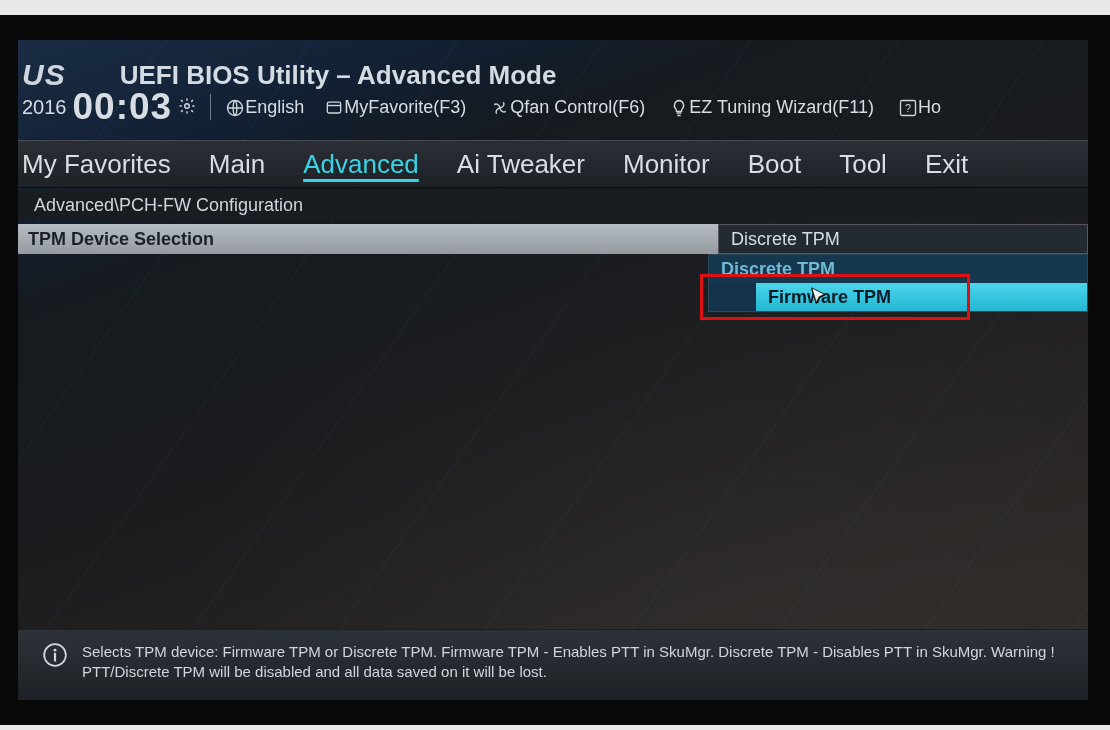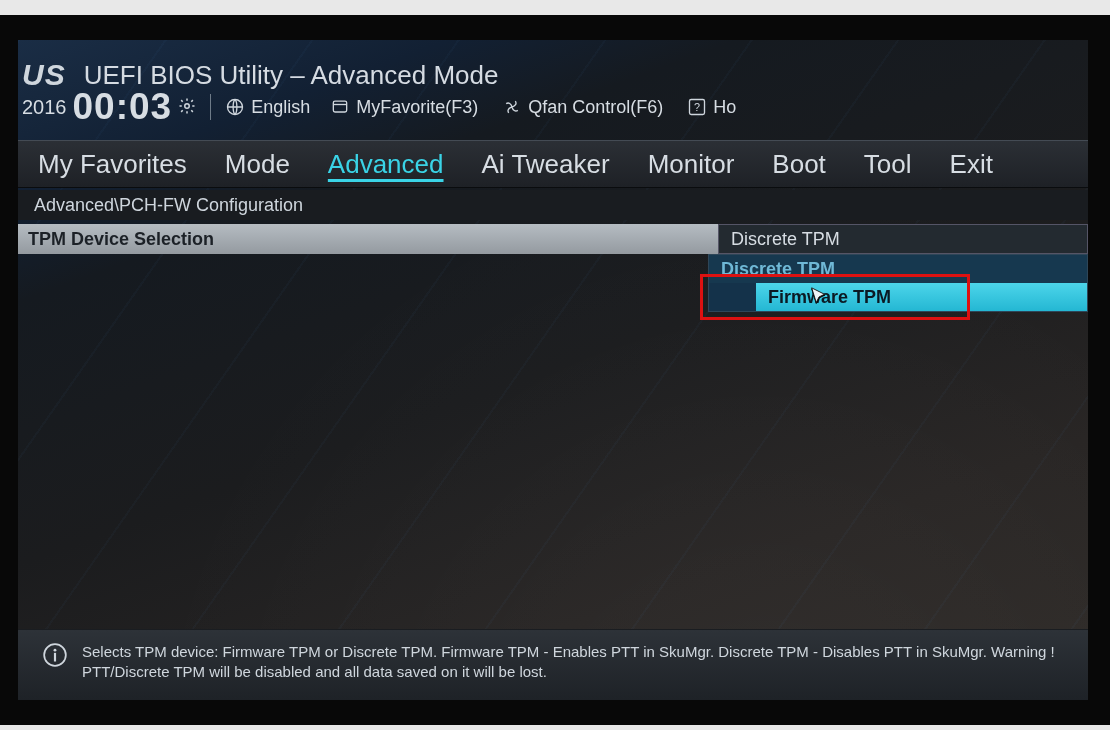--- a/index.html
+++ b/index.html
@@ -21,34 +21,34 @@
     inset:0;
     background:
       repeating-linear-gradient(125deg, rgba(90,170,255,0.03) 0 2px, transparent 2px 120px),
       radial-gradient(ellipse at 70% 110%, rgba(255,255,255,0.04), transparent 60%);
     pointer-events:none;
   }
 
   
   .titlebar { position:absolute; left:0; top:18px; display:flex; align-items:center; gap:18px; }
   .brand { font-size:30px; font-weight:700; color:#cfd6dd; font-style:italic; letter-spacing:1px; padding-left:4px; }
-  .app-title { font-size:26px; color:#d5dbe2; font-weight:400; white-space:nowrap; }
+  .app-title { font-size:26px; color:#d5dbe2; font-weight:700; white-space:nowrap;margin-left:36px; }
 
   
   .toolbar { position:absolute; left:0; top:48px; height:38px; display:flex; align-items:center; gap:6px; font-size:18px; color:#d7dde3; }
   .year { font-size:20px; color:#d7dde3; padding-left:4px; }
   .clock { font-size:37px; font-weight:700; letter-spacing:1px; }
   .gear-icon svg { width:18px; height:18px; vertical-align:top; }
   .vdiv { width:1px; height:26px; background:#6e7b88; margin:0 8px; }
-  .tool-item { display:inline-flex; align-items:flex-start; gap:6px; white-space:nowrap; cursor:pointer; }
+  .tool-item { display:inline-flex; align-items:flex-end; gap:0; white-space:nowrap; cursor:pointer; }
   .tool-item .ico { width:20px; height:20px; display:inline-flex; align-items:center; justify-content:center; }
   .tool-item .ico svg { width:20px; height:20px; stroke:#cfd6dd; fill:none; stroke-width:1.6; }
 
   
-  .tabs { position:absolute; left:0; top:100px; height:48px; width:100%; display:flex; align-items:center; gap:38px; padding-left:20px;
+  .tabs { position:absolute; left:0; top:100px; height:48px; width:100%; display:flex; align-items:center; gap:38px; padding-left:4px;
           background:linear-gradient(#2b2f35,#1e2126); border-top:1px solid #444b54; border-bottom:1px solid #0a0c0e;}
   .tab { font-size:26px; color:#d7dde3; white-space:nowrap; cursor:pointer; }
   .tab.active { color:#3ad3e6; text-decoration:underline; text-underline-offset:6px; text-decoration-thickness:3px; }
 
   
   .crumb-bar { position:absolute; left:0; top:150px; width:100%; height:30px; background:#191c20; display:flex; align-items:center; padding-left:16px;}
   .crumb { font-size:18px; color:#cfd6dd; }
 
   
   .field-row { position:absolute; left:0; top:184px; width:100%; height:30px;
@@ -125,35 +125,43 @@
 
     <span class="tool-item" style="margin-left:18px">
       <span class="ico">
         <svg viewBox="0 0 24 24">
             <path d="M12 12c4-1 6-4 4-7M12 12c1 4 4 6 7 4M12 12c-4 1-6 4-4 7M12 12c-1-4-4-6-7-4"></path>
           </svg>
       </span>
       <span>Qfan Control(F6)</span>
     </span>
 
+    <span class="tool-item" style="margin-left:18px">
+      <span class="ico">
+        <svg viewBox="0 0 24 24">
+            <path d="M9 18h6M10 21h4M12 3a6 6 0 0 0-4 10c1 1 1 2 1 3h6c0-1 0-2 1-3a6 6 0 0 0-4-10z"></path>
+          </svg>
+      </span>
+      <span>EZ Tuning Wizard(F11)</span>
+    </span>
 
     <span class="tool-item" style="margin-left:18px">
       <span class="ico">
         <svg viewBox="0 0 24 24">
             <rect x="3" y="3" width="18" height="18" rx="2"></rect>
             <text x="12" y="17" text-anchor="middle" font-size="13" fill="#cfd6dd" stroke="none">?</text>
           </svg>
       </span>
       <span>Ho</span>
     </span>
   </div>
 
   <div class="tabs">
     <span class="tab">My Favorites</span>
-    <span class="tab">Mode</span>
+    <span class="tab">Main</span>
     <span class="tab active">Advanced</span>
     <span class="tab">Ai Tweaker</span>
     <span class="tab">Monitor</span>
     <span class="tab">Boot</span>
     <span class="tab">Tool</span>
     <span class="tab">Exit</span>
   </div>
 
   <div class="crumb-bar">
     <span class="crumb">Advanced\PCH-FW Configuration</span>

